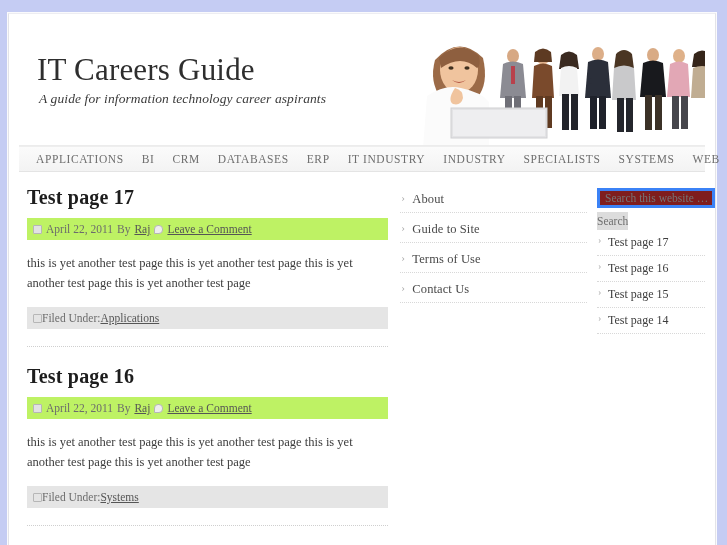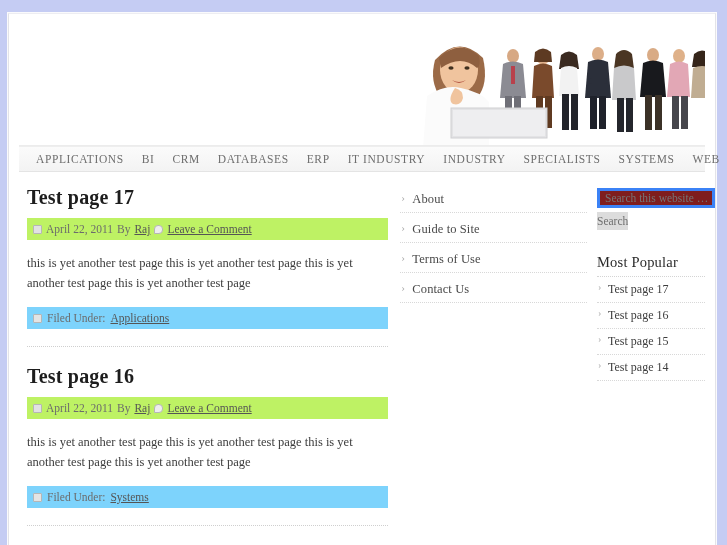--- a/index.html
+++ b/index.html
@@ -125,27 +125,26 @@
   .ico.bub { border-radius: 4px 4px 4px 0; background: #eee; }
   .ico.fld { border-radius: 1px; background: #e4e4e4; }
   .post-body {
     font-size: 12.5px;
     color: #3c3c3c;
     line-height: 20px;
     margin: 13px 0 14px 0;
     padding-right: 4px;
   }
   .filed {
-    background: #7dd3fc;
+    background: #e5e5e5;
     font-size: 11.5px;
     color: #6c6c6c;
     padding: 5px 6px;
     display: flex;
     align-items: center;
-    gap: 5px;
   }
   .filed a { color: #555; text-decoration: underline; }
   .post-sep {
     border-bottom: 1px dotted #cfcfcf;
     margin: 17px 0 18px 0;
     height: 0;
   }
   
   .mid-item {
     font-size: 12.5px;
@@ -210,20 +209,24 @@
   }
 </style>
 </head>
 <body>
 
 <div id="topband"></div>
 
 <div id="page">
 
   <div id="header">
+    <div id="brand">
+      <h1 id="site-title">IT Careers Guide</h1>
+      <p id="site-desc">A guide for information technology career aspirants</p>
+    </div>
 
     <div id="header-photo">
       <svg width="288" height="118" viewBox="0 0 288 118">
         <rect x="0" y="0" width="288" height="118" fill="#ffffff"></rect>
 
         <g>
 
           <ellipse cx="96" cy="26" rx="6" ry="7" fill="#d7a883"></ellipse>
           <path d="M86 34 q10 -5 20 0 l3 34 -26 0 z" fill="#8b8b93"></path>
           <rect x="94" y="36" width="4" height="18" fill="#b8414c"></rect>
@@ -352,21 +355,20 @@
       <div class="mid-item">About</div>
       <div class="mid-item">Guide to Site</div>
       <div class="mid-item">Terms of Use</div>
       <div class="mid-item">Contact Us</div>
     </div>
 
     <div id="sidebar">
       <input id="search-input" type="text" placeholder="Search this website …" style="">
       <button id="search-button">Search</button>
 
-      <h4 class="widget-title">Most Popular</h4>
       <div class="side-item">Test page 17</div>
       <div class="side-item">Test page 16</div>
       <div class="side-item">Test page 15</div>
       <div class="side-item">Test page 14</div>
     </div>
 
   </div>
 </div>
 
 </body></html>

